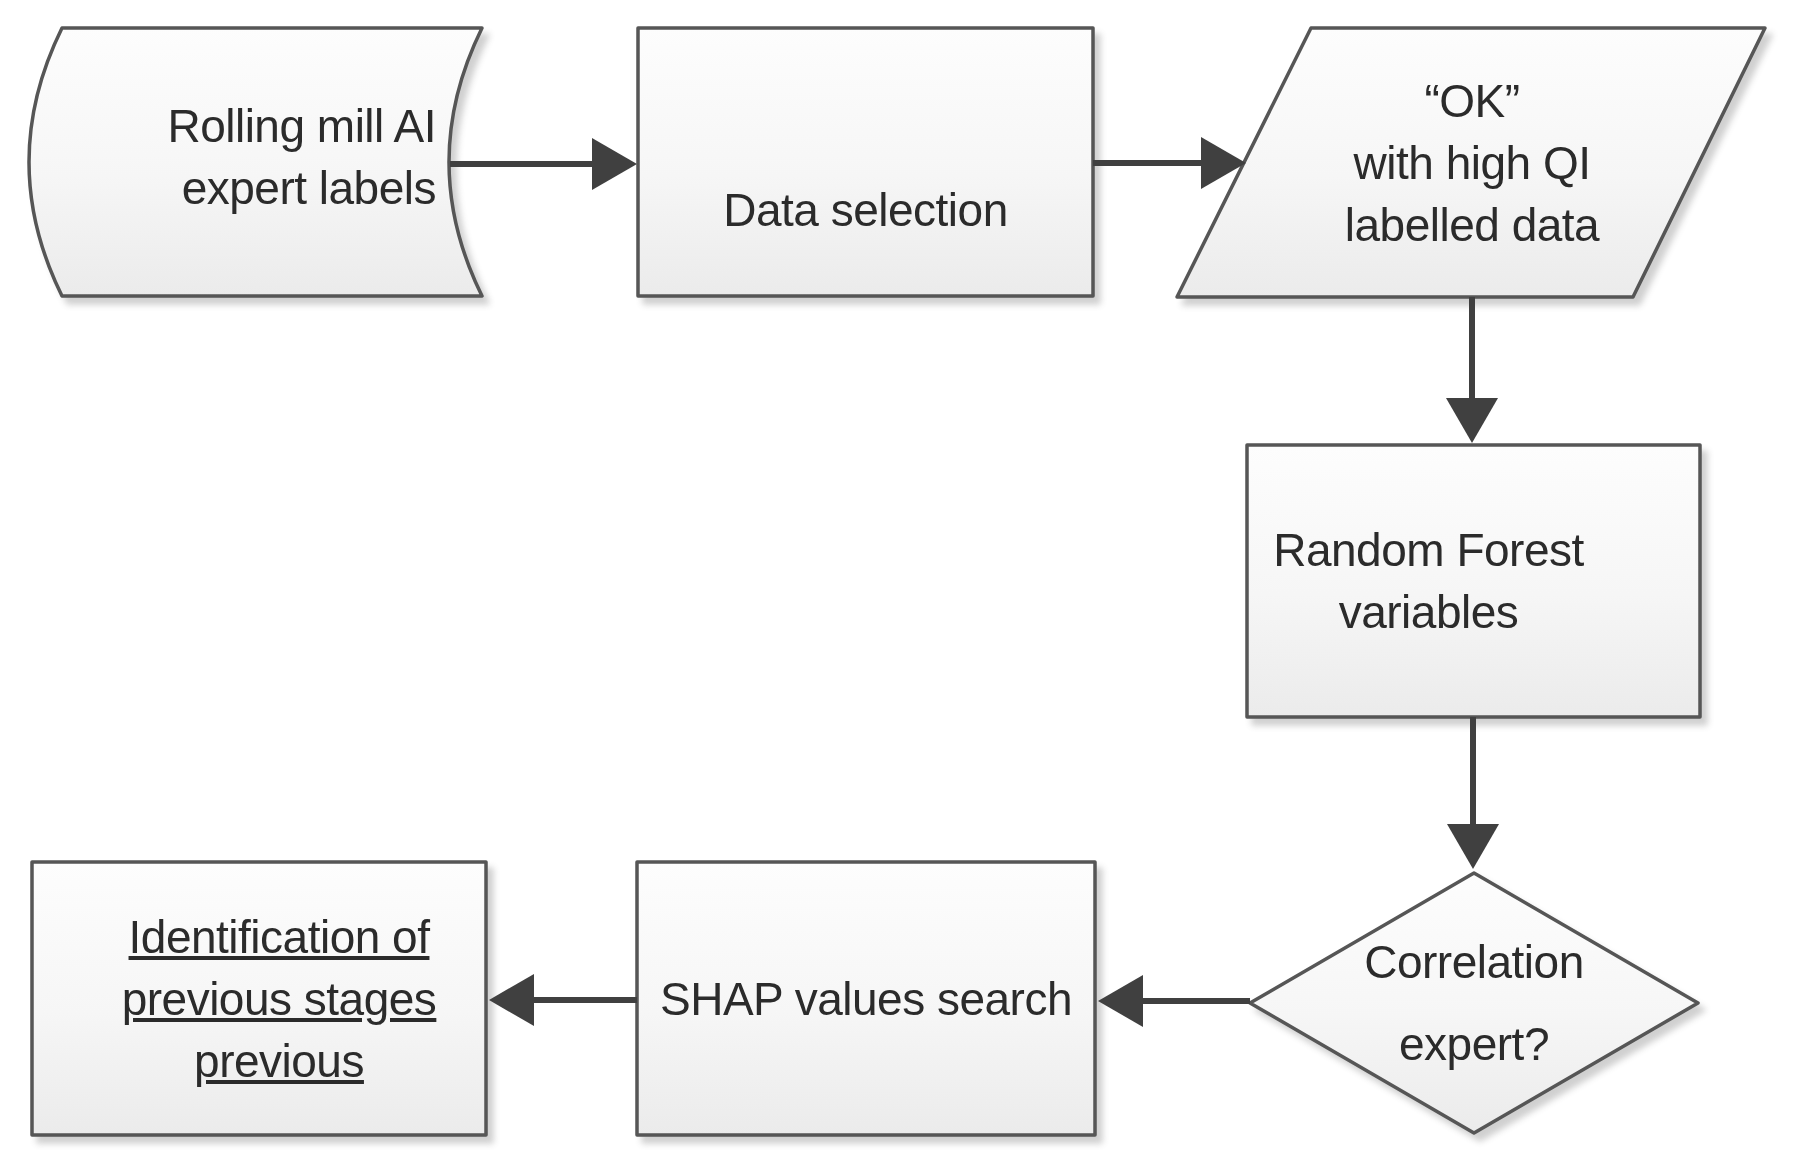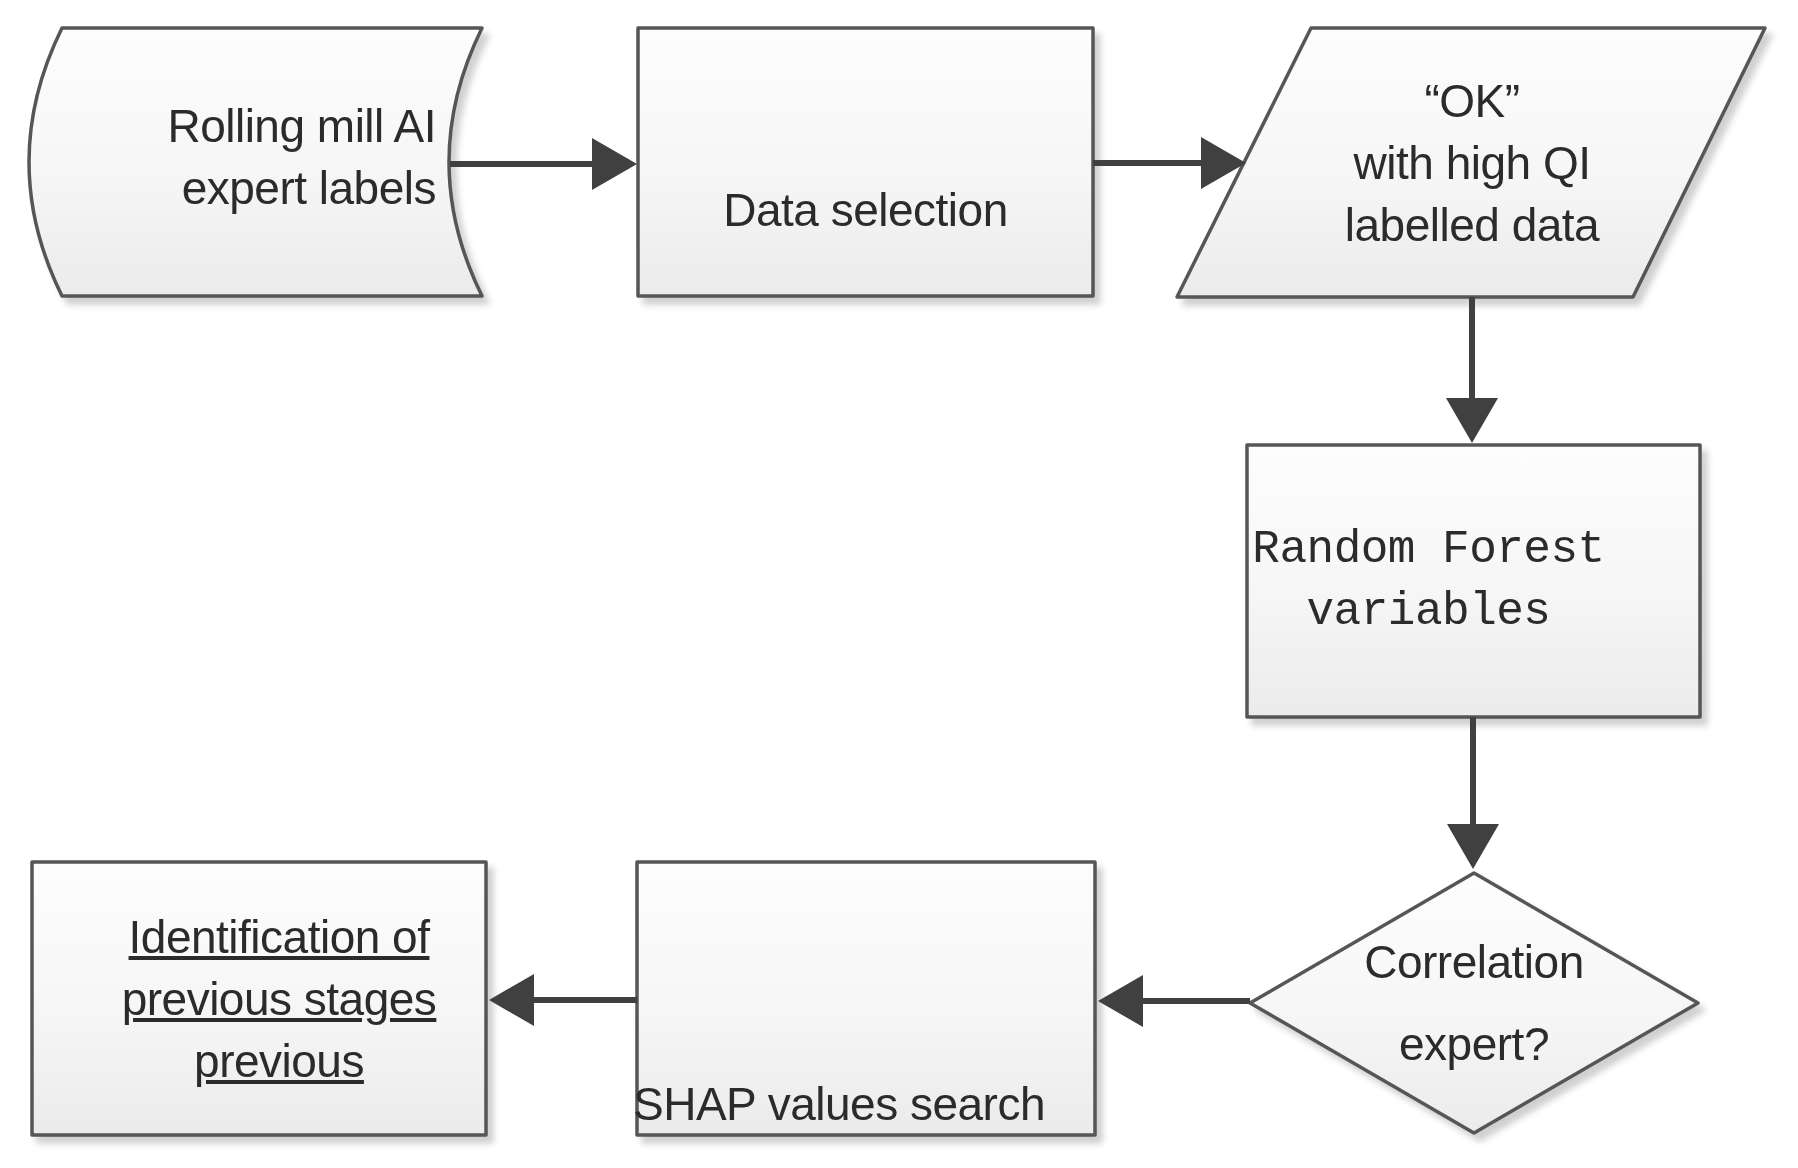--- a/index.html
+++ b/index.html
@@ -95,31 +95,31 @@
   <div class="node-label" style="left:638px;top:28px;width:455px;height:348px;margin-top:8px;">
     <span>Data selection</span>
   </div>
 
   <div class="node-label" style="left:1271px;top:28px;width:402px;height:269px;">
     <span>“OK”</span>
     <span>with high QI</span>
     <span>labelled data</span>
   </div>
 
-  <div class="node-label" style="left:1247px;top:445px;width:363px;height:272px;font-family:Liberation Mono, monospace;">
+  <div class="node-label" style="left:1247px;top:445px;width:363px;height:272px;">
     <span>Random Forest</span>
     <span>variables</span>
   </div>
 
   <div class="node-label" style="left:1274px;top:873px;width:400px;height:260px;gap:20px;">
     <span>Correlation</span>
     <span>expert?</span>
   </div>
 
-  <div class="node-label" style="left:610px;top:862px;width:458px;height:273px;justify-content:flex-end;">
+  <div class="node-label" style="left:637px;top:862px;width:458px;height:273px;">
     <span>SHAP values search</span>
   </div>
 
   <div class="node-label" style="left:32px;top:862px;width:494px;height:273px;text-decoration:underline;">
     <span>Identification of</span>
     <span>previous stages</span>
     <span>previous</span>
   </div>
 
 </div>

